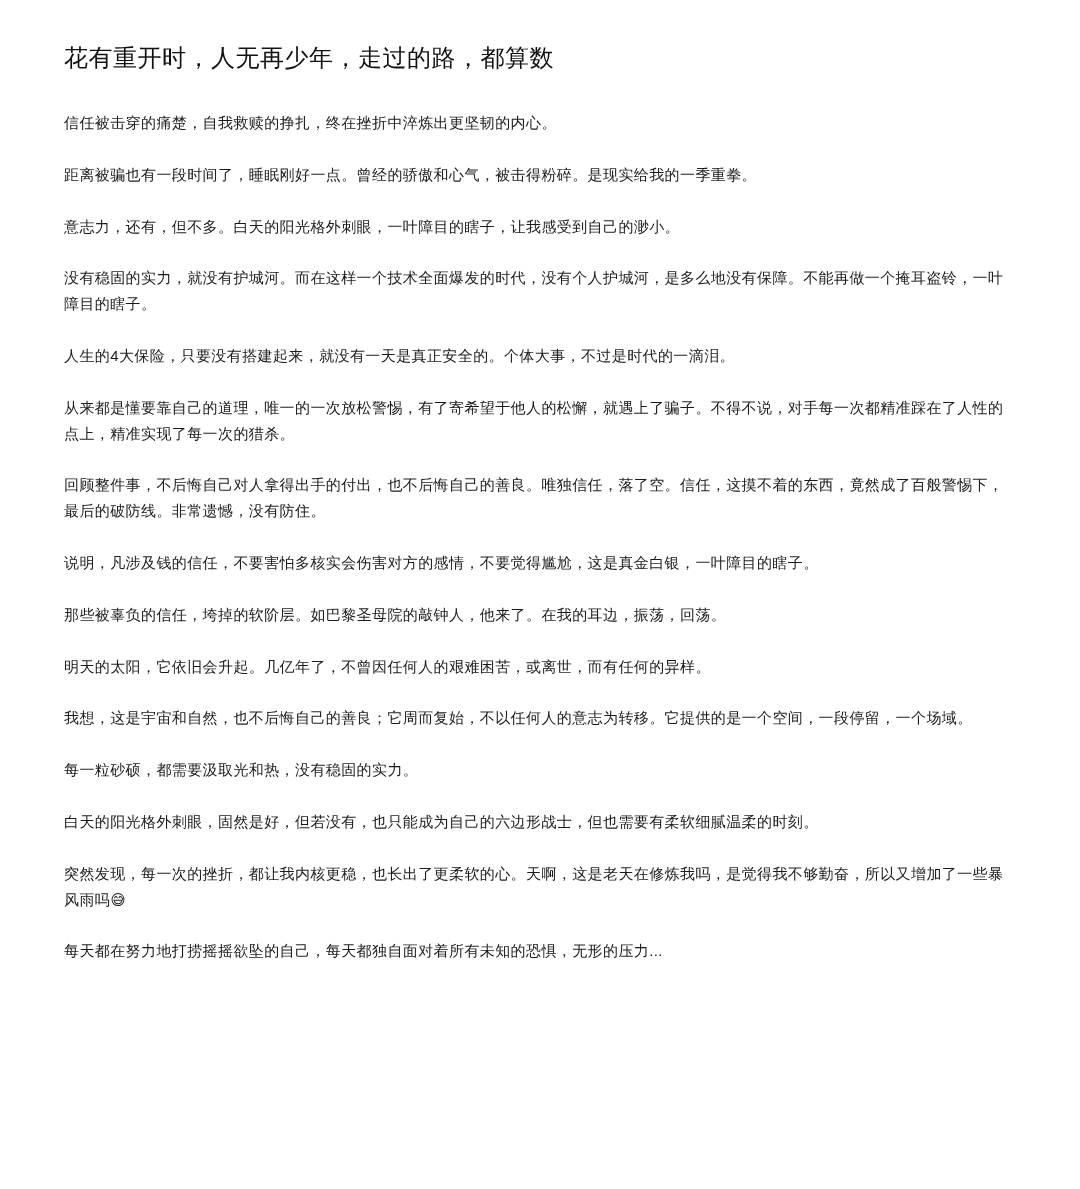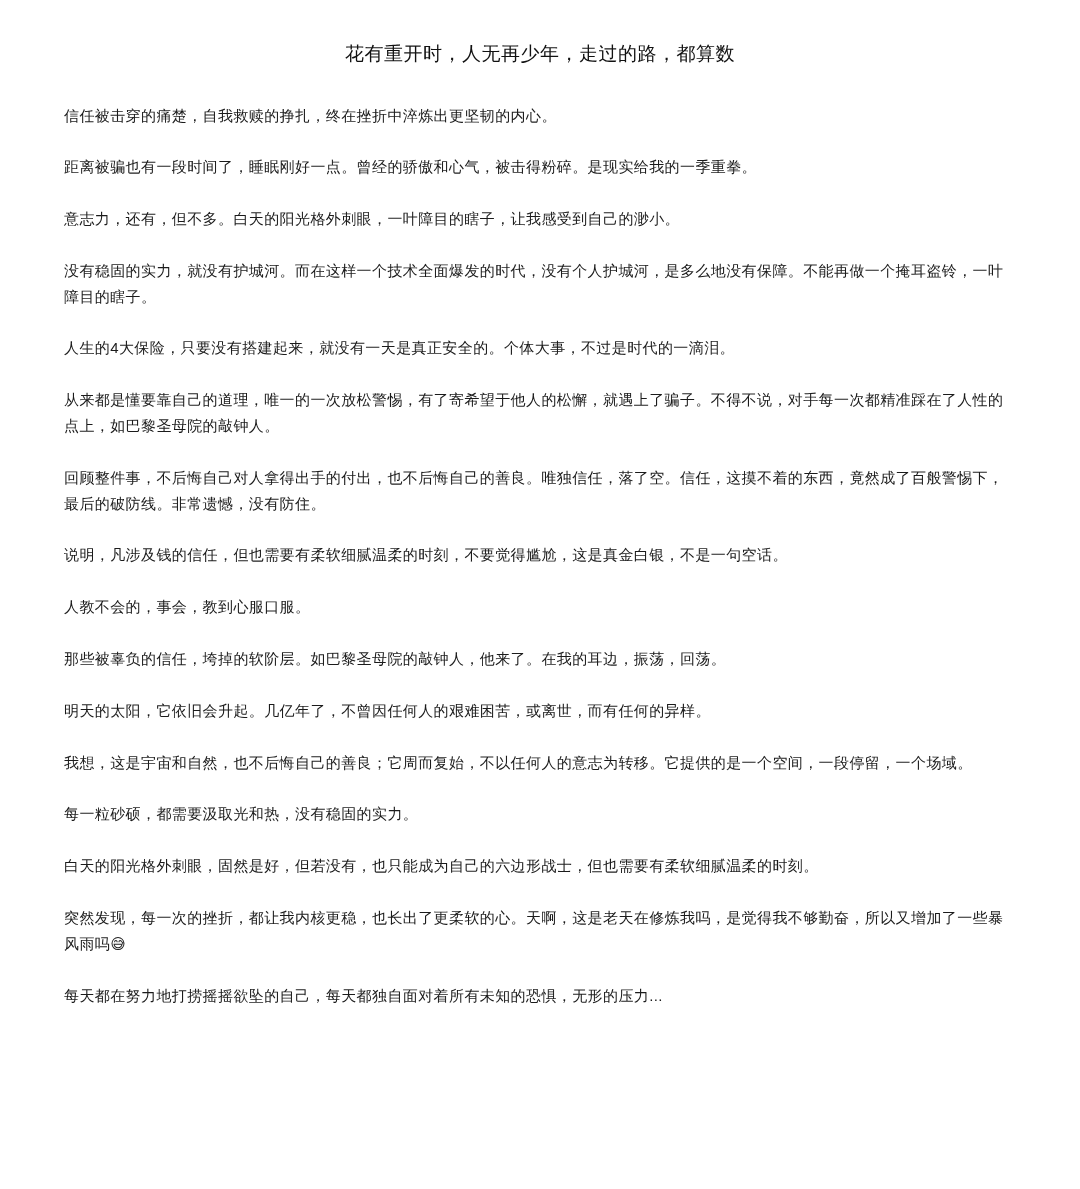--- a/index.html
+++ b/index.html
@@ -14,22 +14,22 @@
     color: #1b1b1b;
   }
   #page {
     width: 1080px;
     min-height: 1189px;
     box-sizing: border-box;
     padding: 28px 64px 30px 64px;
     background: #ffffff;
   }
   #doc-title {
-    text-align: center;
-    font-size: 19px;
+    text-align: left;
+    font-size: 24px;
     line-height: 1.5;
     letter-spacing: 0.5px;
     margin: 12px 0 34px 0;
     font-weight: 400;
     color: #111111;
   }
   .para {
     font-size: 15px;
     line-height: 1.72;
     letter-spacing: 0.4px;
@@ -48,24 +48,23 @@
 <div id="page">
 
   <h1 id="doc-title">花有重开时，人无再少年，走过的路，都算数</h1>
 
   <div id="doc-body">
       <p class="para">信任被击穿的痛楚，自我救赎的挣扎，终在挫折中淬炼出更坚韧的内心。</p>
       <p class="para">距离被骗也有一段时间了，睡眠刚好一点。曾经的骄傲和心气，被击得粉碎。是现实给我的一季重拳。</p>
       <p class="para">意志力，还有，但不多。白天的阳光格外刺眼，一叶障目的瞎子，让我感受到自己的渺小。</p>
       <p class="para">没有稳固的实力，就没有护城河。而在这样一个技术全面爆发的时代，没有个人护城河，是多么地没有保障。不能再做一个掩耳盗铃，一叶障目的瞎子。</p>
       <p class="para">人生的4大保险，只要没有搭建起来，就没有一天是真正安全的。个体大事，不过是时代的一滴泪。</p>
-      <p class="para">从来都是懂要靠自己的道理，唯一的一次放松警惕，有了寄希望于他人的松懈，就遇上了骗子。不得不说，对手每一次都精准踩在了人性的点上，如巴黎圣母院的敲钟人。</p>
+      <p class="para">从来都是懂要靠自己的道理，唯一的一次放松警惕，有了寄希望于他人的松懈，就遇上了骗子。不得不说，对手每一次都精准踩在了人性的点上，精准实现了每一次的猎杀。</p>
       <p class="para">回顾整件事，不后悔自己对人拿得出手的付出，也不后悔自己的善良。唯独信任，落了空。信任，这摸不着的东西，竟然成了百般警惕下，最后的破防线。非常遗憾，没有防住。</p>
-      <p class="para">说明，凡涉及钱的信任，但也需要有柔软细腻温柔的时刻，不要觉得尴尬，这是真金白银，不是一句空话。</p>
-      <p class="para">人教不会的，事会，教到心服口服。</p>
+      <p class="para">说明，凡涉及钱的信任，不要害怕多核实会伤害对方的感情，不要觉得尴尬，这是真金白银，一叶障目的瞎子。</p>
       <p class="para">那些被辜负的信任，垮掉的软阶层。如巴黎圣母院的敲钟人，他来了。在我的耳边，振荡，回荡。</p>
       <p class="para">明天的太阳，它依旧会升起。几亿年了，不曾因任何人的艰难困苦，或离世，而有任何的异样。</p>
       <p class="para">我想，这是宇宙和自然，也不后悔自己的善良；它周而复始，不以任何人的意志为转移。它提供的是一个空间，一段停留，一个场域。</p>
       <p class="para">每一粒砂硕，都需要汲取光和热，没有稳固的实力。</p>
       <p class="para">白天的阳光格外刺眼，固然是好，但若没有，也只能成为自己的六边形战士，但也需要有柔软细腻温柔的时刻。</p>
       <p class="para">突然发现，每一次的挫折，都让我内核更稳，也长出了更柔软的心。天啊，这是老天在修炼我吗，是觉得我不够勤奋，所以又增加了一些暴风雨吗😅</p>
       <p class="para">每天都在努力地打捞摇摇欲坠的自己，每天都独自面对着所有未知的恐惧，无形的压力...</p>
     </div>
 
 </div>

